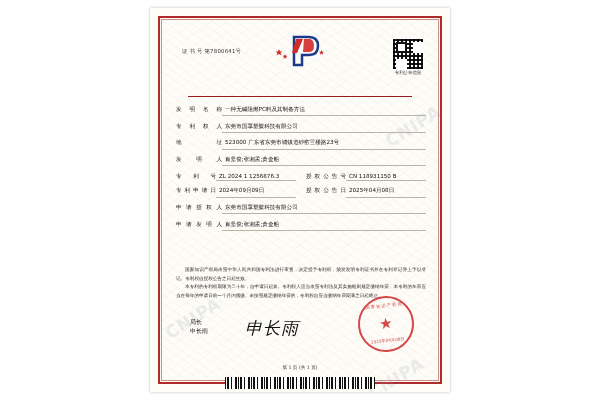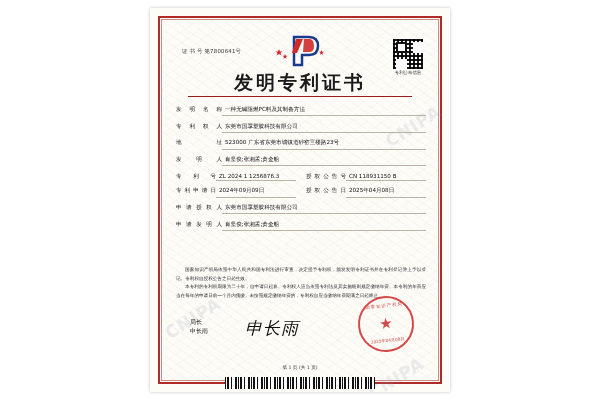--- a/index.html
+++ b/index.html
@@ -306,21 +306,20 @@
       <path d="M40 6 L70 6 Q88 6 88 24 Q88 42 70 42 L56 42 L56 62 L40 62 Z" fill="none" stroke="#1b3a8c" stroke-width="5"></path>
       <path d="M44 10 L58 10 L46 38 L36 38 Z" fill="#cf2b2b"></path>
       <path d="M60 10 L72 10 Q80 12 80 24 Q80 36 70 36 L58 36 Z" fill="#cf2b2b" opacity="0.9"></path>
       <g fill="#cf2b2b">
         <polygon points="10,30 12,35 17,35 13,38 15,43 10,40 5,43 7,38 3,35 8,35"></polygon>
         <polygon points="22,40 23.5,43.5 27,43.5 24,46 25.2,49.5 22,47.3 18.8,49.5 20,46 17,43.5 20.5,43.5"></polygon>
         <polygon points="95,32 96.5,35.5 100,35.5 97,38 98.2,41.5 95,39.3 91.8,41.5 93,38 90,35.5 93.5,35.5"></polygon>
       </g>
     </svg>
 
-    <div class="title">发明专利证书</div>
     <div class="title-underline"></div>
 
     <div class="fields">
 
       <div class="row">
         <span class="lbl">发明名称</span>
         <span class="val">一种无碱阻燃PC料及其制备方法</span>
       </div>
 
       <div class="row">

